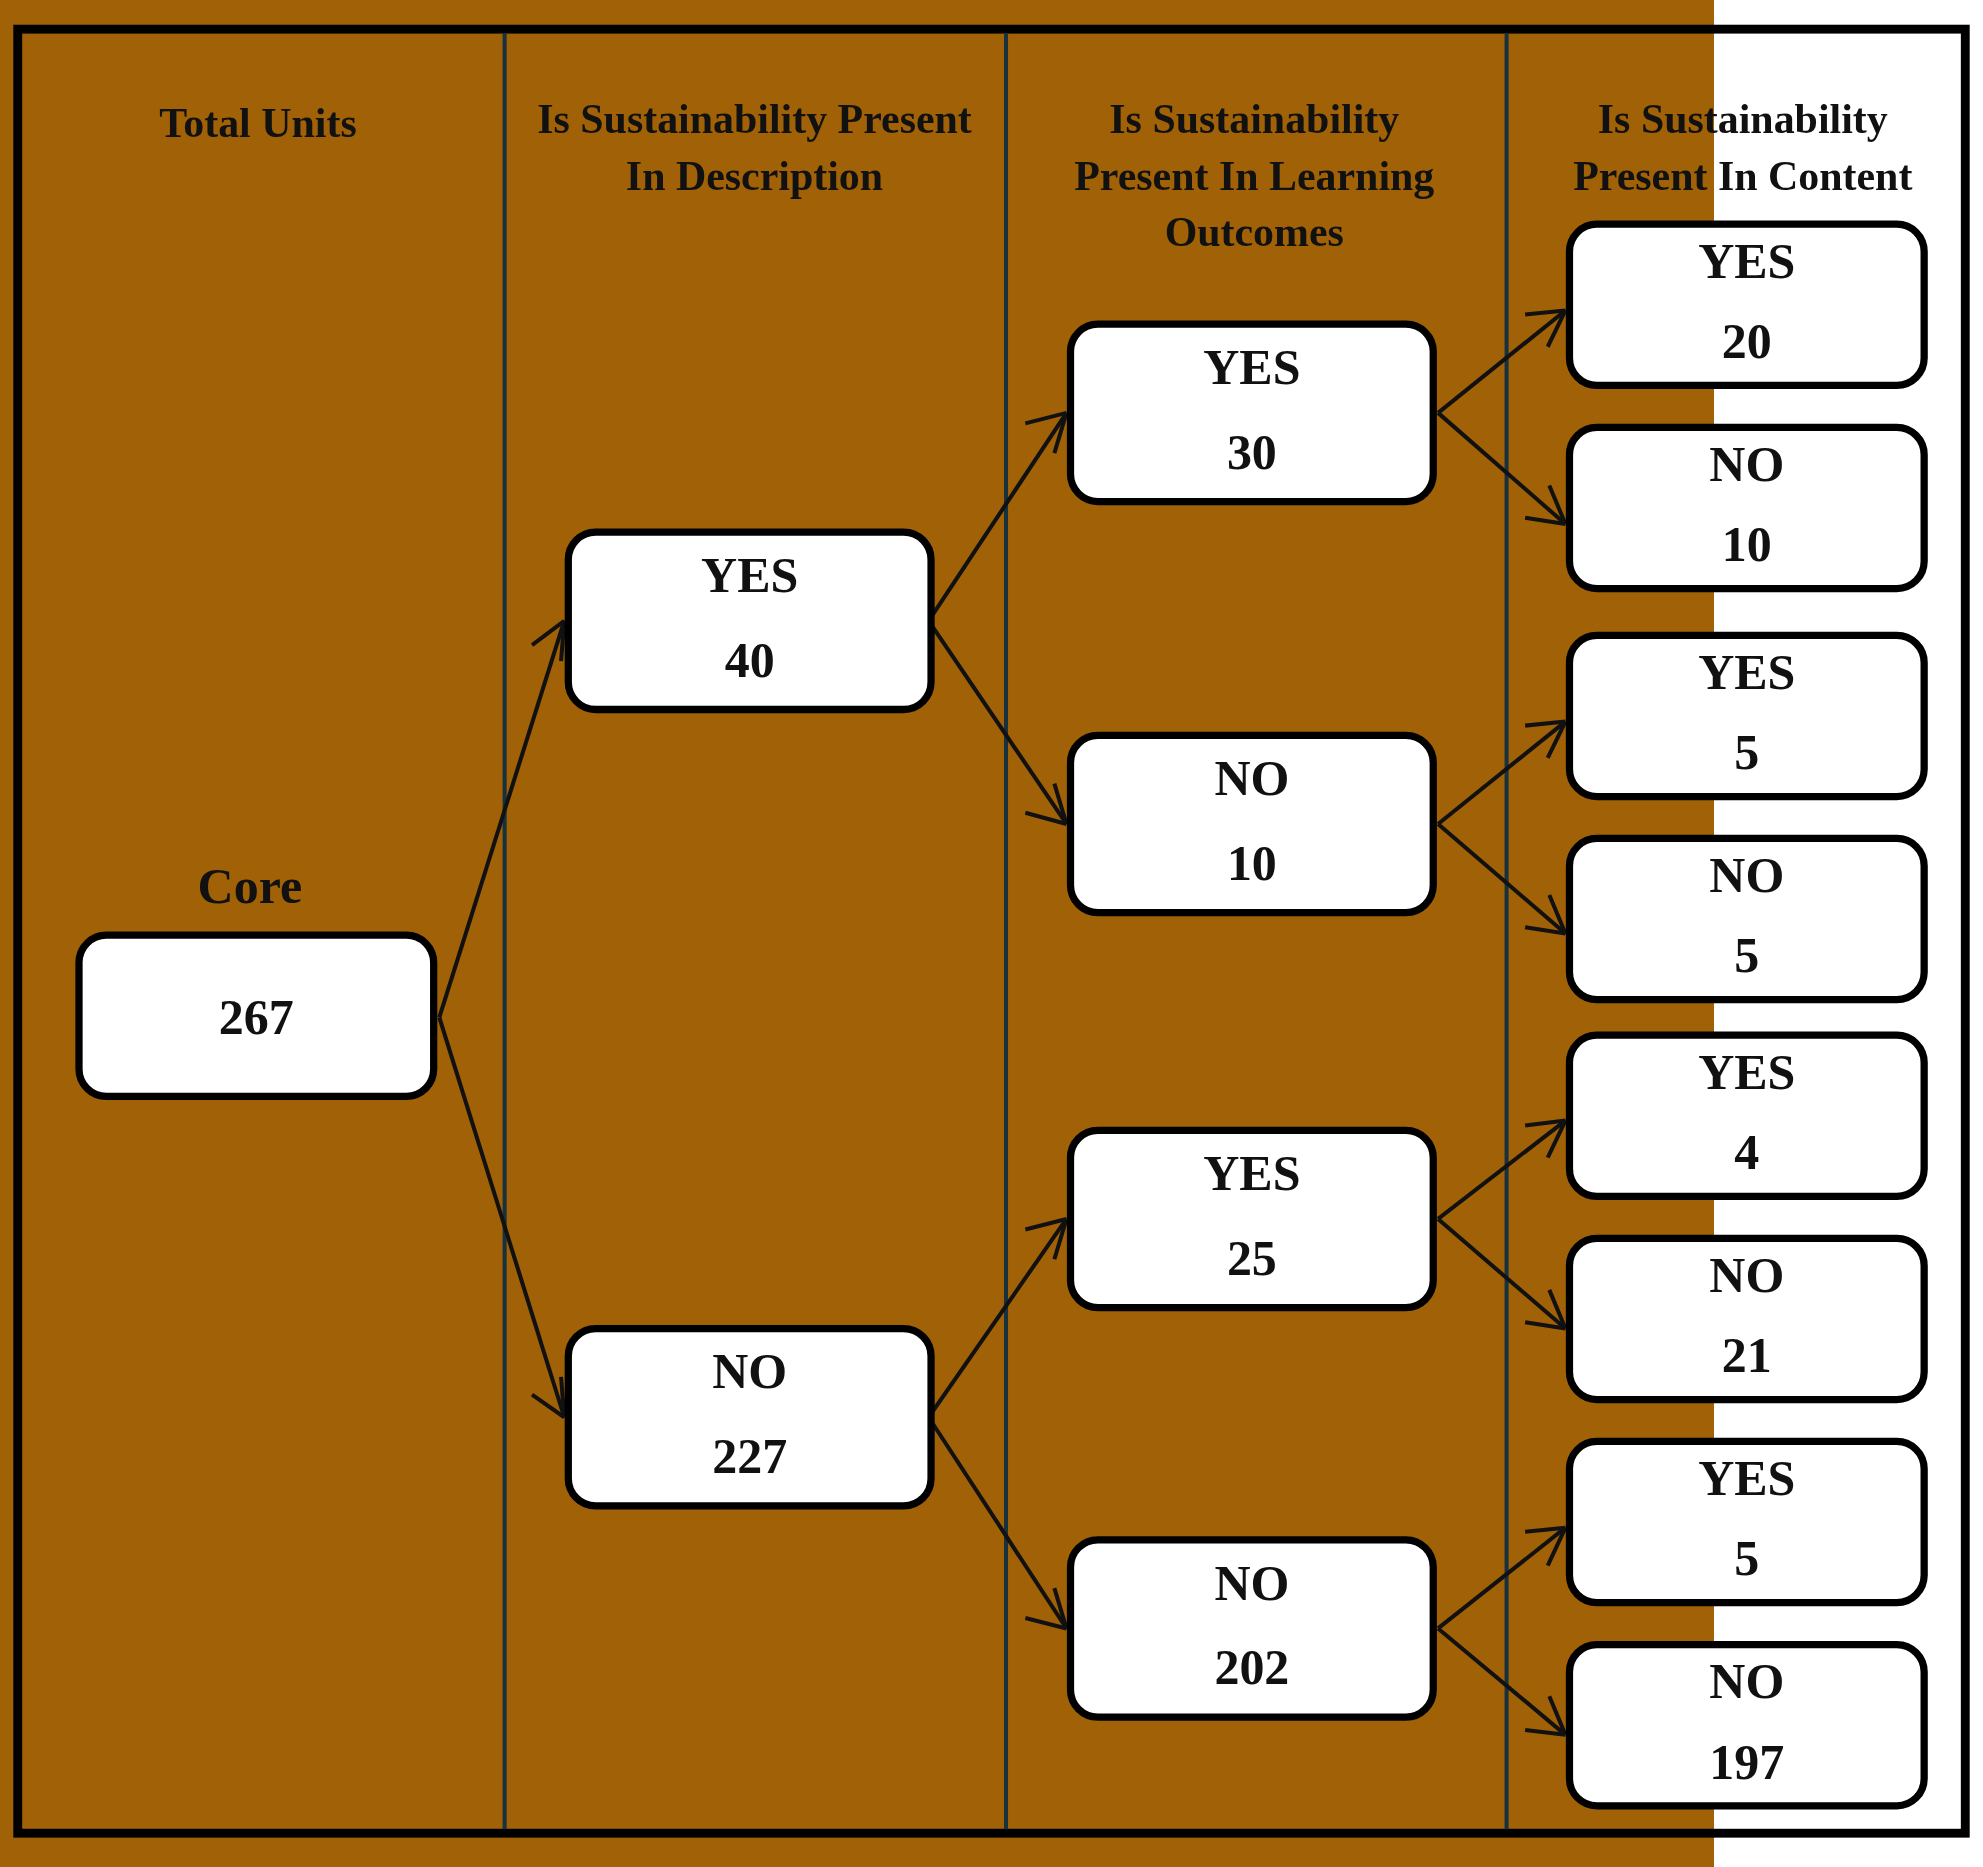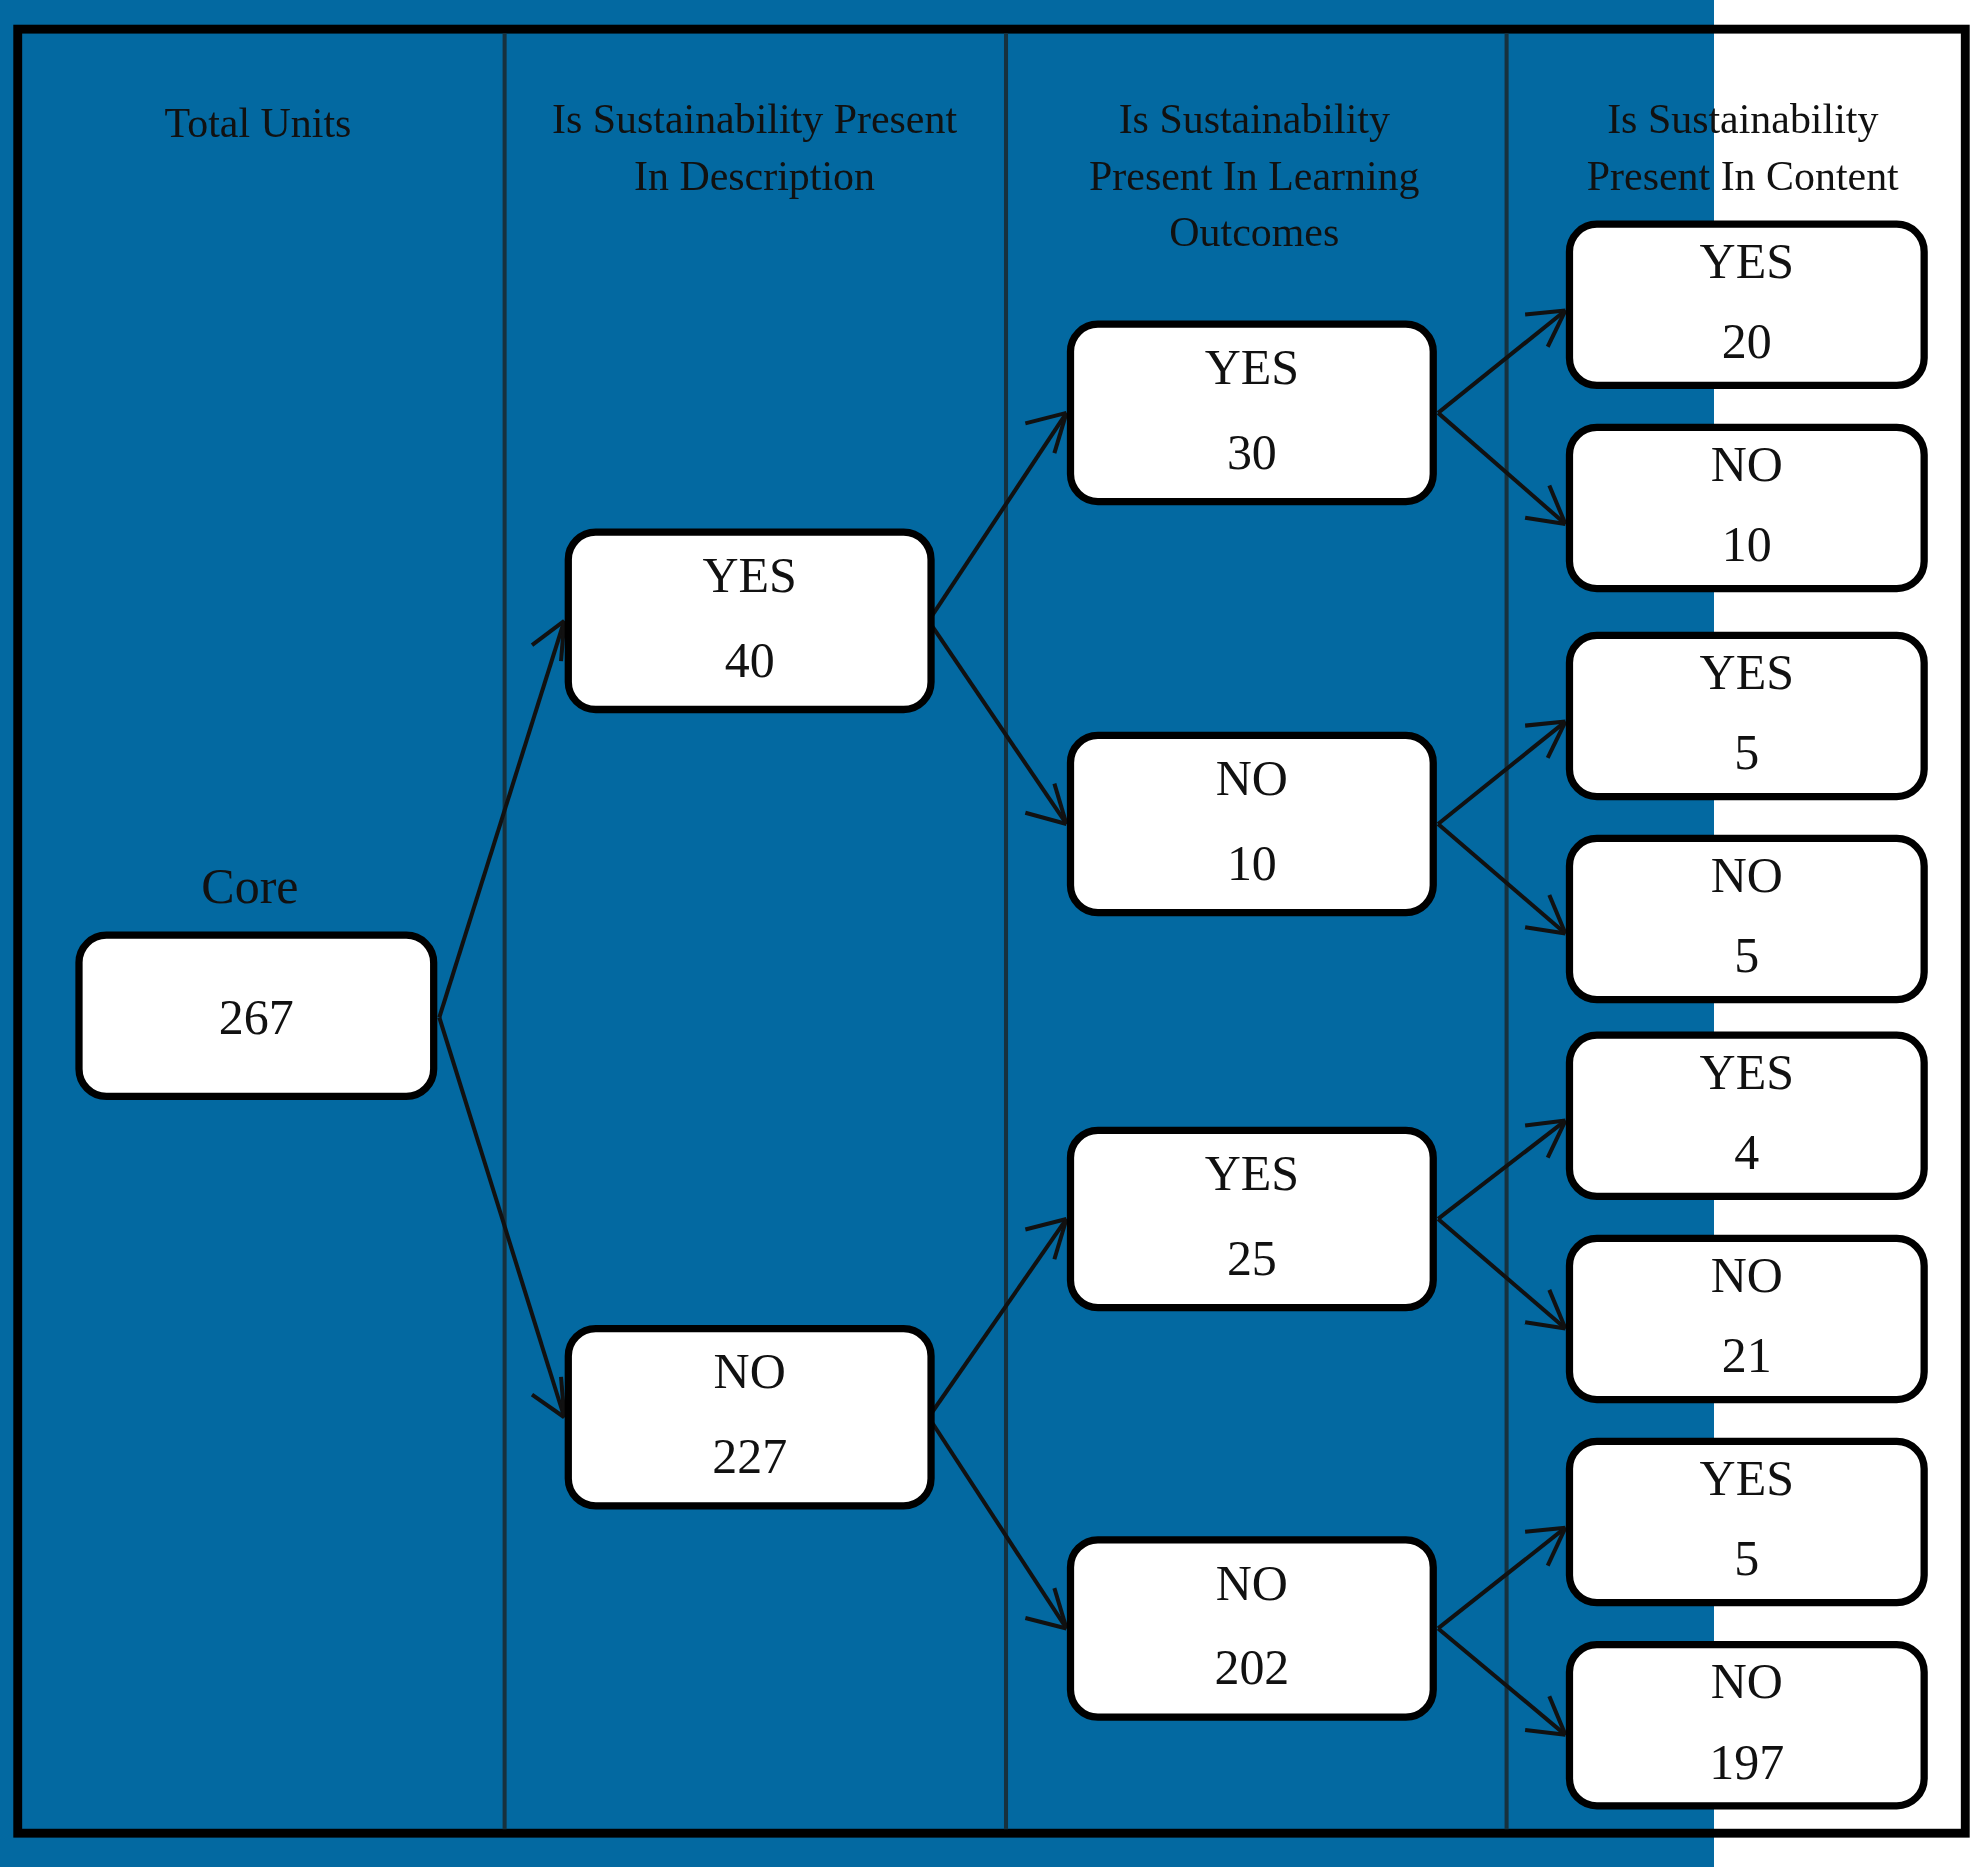--- a/index.html
+++ b/index.html
@@ -10,21 +10,22 @@
   body {
     width: 1983px;
     height: 1868px;
     font-family: "Liberation Serif", "DejaVu Serif", serif;
     overflow: hidden;
   }
   #diagram-root {
     position: relative;
     width: 1714px;
     height: 1868px;
-    background: #0369a1;
+    background: #a16207;
+    font-weight: bold;
   }
   svg#flow-svg {
     position: absolute;
     top: 0;
     left: 0;
     width: 1983px;
     height: 1868px;
   }
   .node-box {
     fill: #ffffff;

